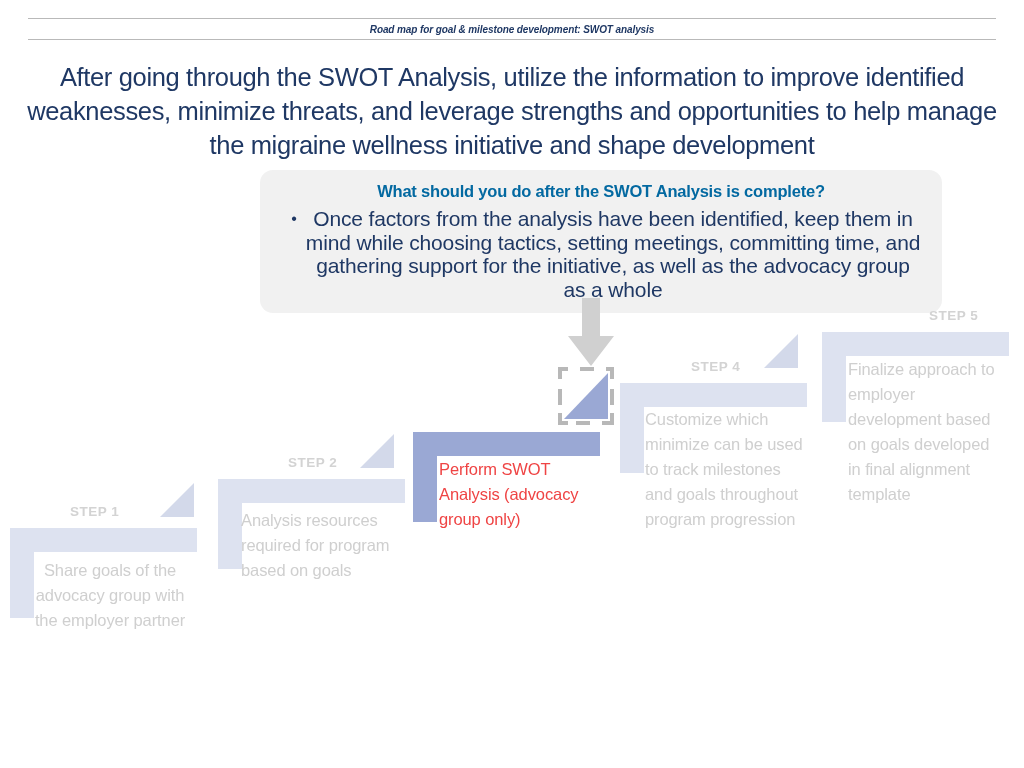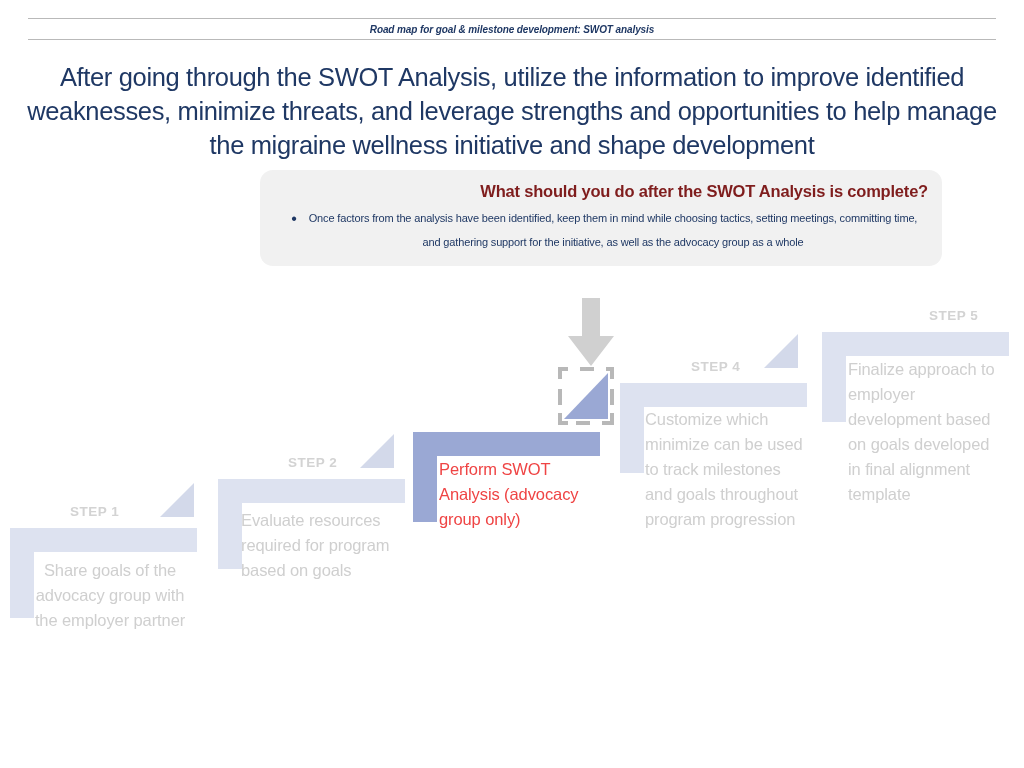--- a/index.html
+++ b/index.html
@@ -56,44 +56,44 @@
     position: absolute;
     left: 260px;
     top: 170px;
     width: 682px;
     border-radius: 13px;
     background: #f1f1f1;
     padding: 8px 14px 12px 14px;
     box-sizing: border-box;
   }
   #callout-heading {
-    text-align: right;
+    text-align: center;
     font-size: 16.5px;
     font-weight: bold;
-    color: #7f1d1d;
+    color: #0369a1;
     letter-spacing: -0.2px;
     padding: 4px 0 6px 0;
   }
   #callout-bullet-row {
     display: flex;
     align-items: flex-start;
     padding: 0 6px 0 10px;
   }
   #callout-bullet-marker {
     color: #1f3864;
     font-size: 16px;
     line-height: 24px;
     width: 20px;
     flex: 0 0 20px;
     text-align: center;
   }
   #callout-bullet-text {
     flex: 1;
     text-align: center;
-    font-size: 11px;
+    font-size: 21px;
     line-height: 23.5px;
     color: #1f3864;
     letter-spacing: -0.15px;
   }
 
   
   #staircase {
     position: absolute;
     left: 0;
     top: 0;
@@ -196,21 +196,21 @@
 
   <div class="step faded">
     <div class="step-accent" style="left:360px; top:434px;">
       <svg width="34" height="34" viewBox="0 0 34 34">
         <polygon points="34,0 34,34 0,34" fill="#d3d9ea"></polygon>
       </svg>
     </div>
     <div class="step-label" style="left:288px; top:455px;">STEP 2</div>
     <div class="step-bar-top" style="left:218px; top:479px; width:187px;"></div>
     <div class="step-bar-left" style="left:218px; top:479px; height:90px;"></div>
-    <div class="step-text" style="left:241px; top:508px; width:160px; text-align:left;">Evaluate resources required for program based on goals</div>
+    <div class="step-text" style="left:241px; top:508px; width:160px; text-align:left;">Analysis resources required for program based on goals</div>
   </div>
 
   <div class="step active">
     <div class="step-label" style="left:476px; top:408px;">STEP 3</div>
     <div class="step-bar-top" style="left:413px; top:432px; width:187px;"></div>
     <div class="step-bar-left" style="left:413px; top:432px; height:90px;"></div>
     <div class="step-text" style="left:439px; top:457px; width:165px; text-align:left;">Perform SWOT Analysis (advocacy group only)</div>
   </div>
 
   <div class="step faded">

